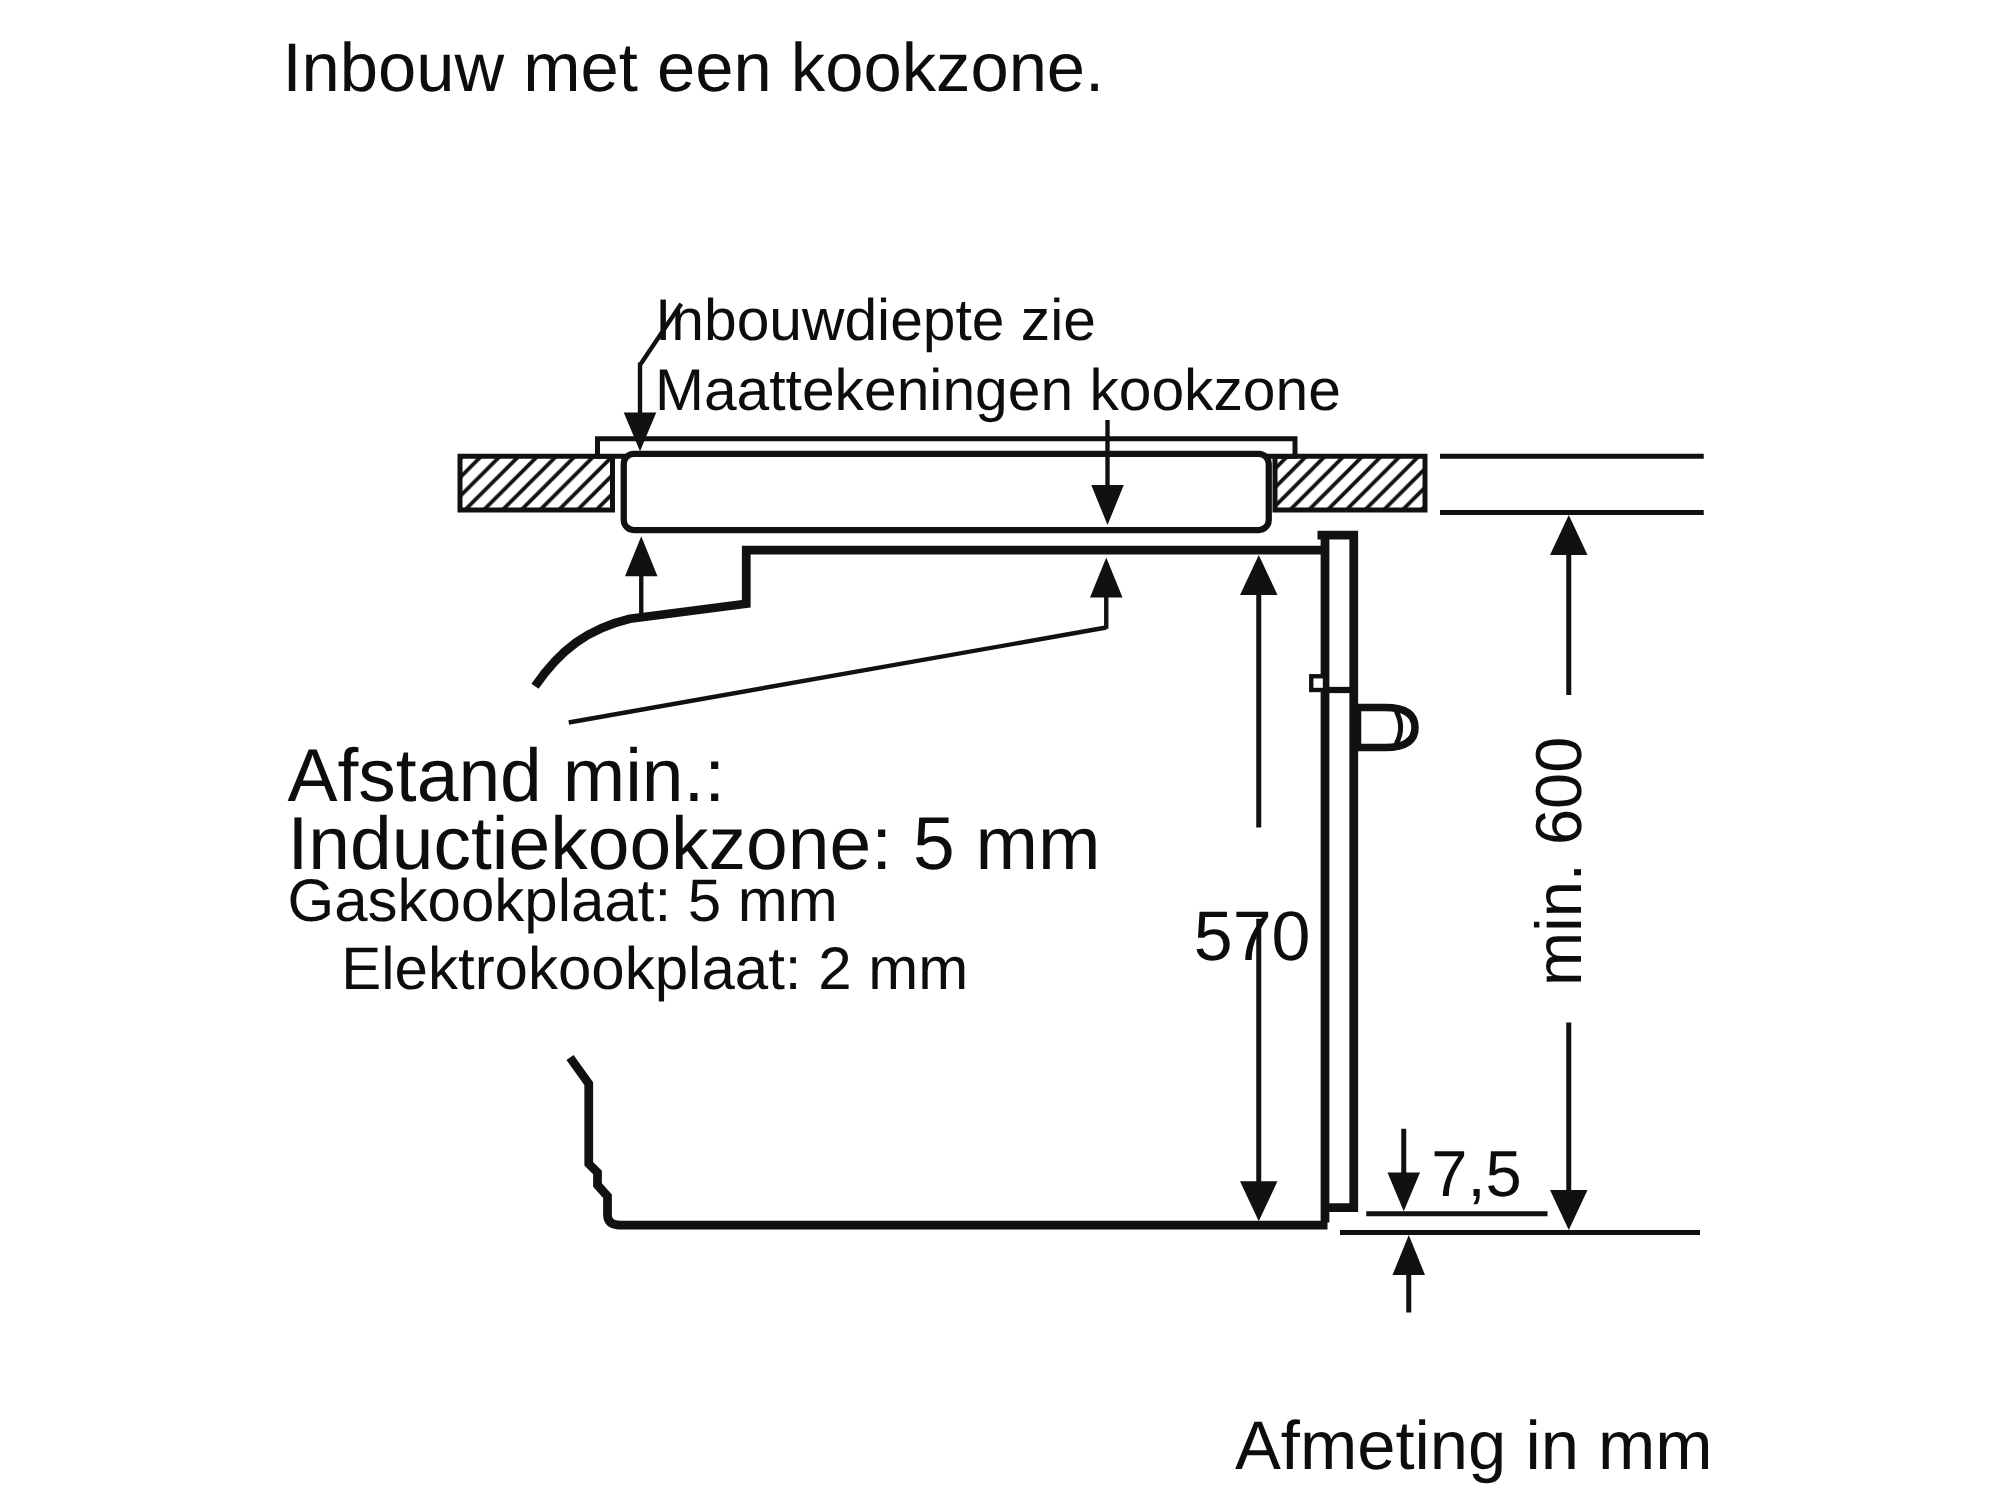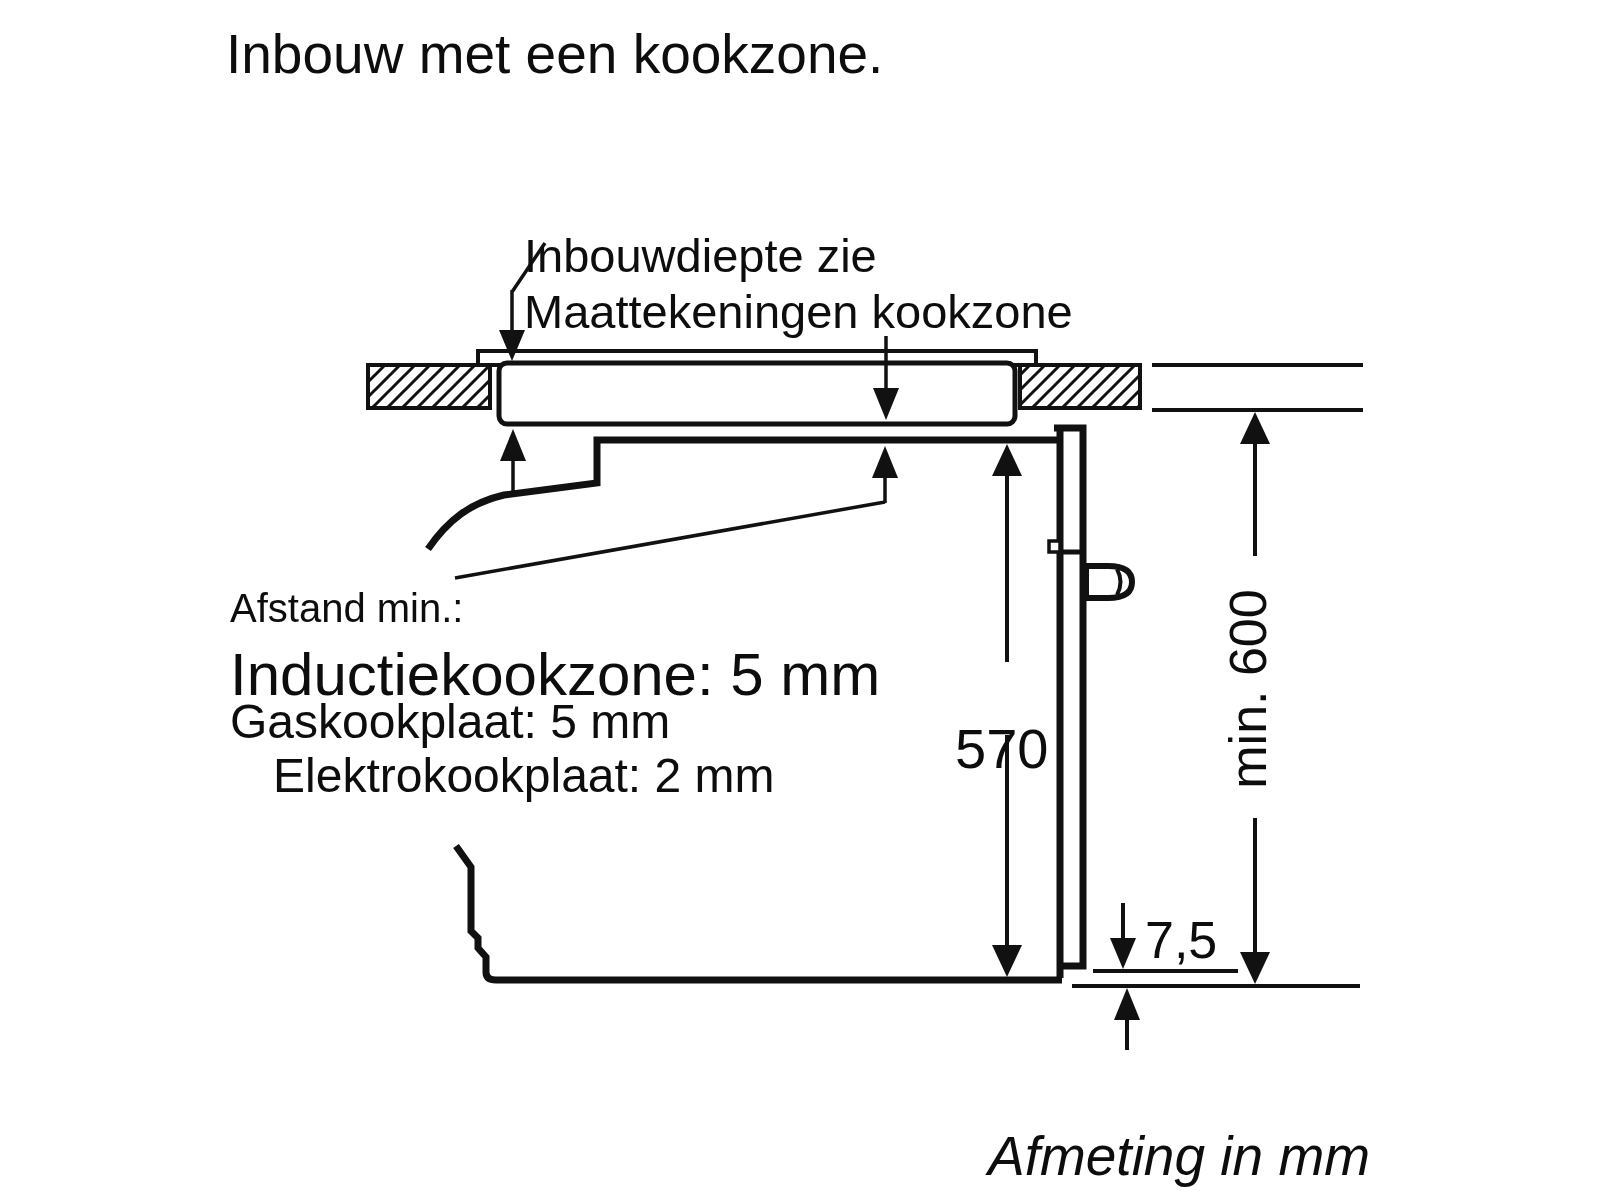--- a/index.html
+++ b/index.html
@@ -6,31 +6,31 @@
   body{
     width:1600px;height:1200px;position:relative;background:#ffffff;
     font-family:"Liberation Sans", sans-serif;color:#0d0d0d;overflow:hidden;
   }
   .stage{position:absolute;left:0;top:0;width:1600px;height:1200px;}
   svg.linework{position:absolute;left:0;top:0;}
   .label{position:absolute;white-space:pre;color:#0d0d0d;}
   .title{left:226px;top:22px;font-size:55px;}
   .callout-hob-1{left:524px;top:228px;font-size:47px;}
   .callout-hob-2{left:524px;top:284px;font-size:47px;}
-  .clear-1{left:230px;top:586px;font-size:40px;}
+  .clear-1{left:230px;top:586px;font-size:60px;}
   .clear-2{left:230px;top:640px;font-size:60px;}
   .clear-3{left:230px;top:694px;font-size:48px;}
   .clear-4{left:230px;top:748px;font-size:48px;margin-left:43px;}
   .dim-570{left:955px;top:670px;font-size:56px;margin-top:46px;}
   .dim-75{left:1145px;top:910px;font-size:52px;}
   .dim-600{
     left:1098px;top:660px;width:300px;height:58px;font-size:52px;
     text-align:center;line-height:58px;transform:rotate(-90deg);
   }
-  .footer{left:988px;top:1124px;font-size:55px;font-style:italic;}
+  .footer{left:988px;top:1124px;font-size:55px;}
 </style>
 </head>
 <body>
 
 <div class="stage">
 
   <svg class="linework" width="1600" height="1200" viewBox="0 0 1600 1200">
     <defs>
       <pattern id="hatch" width="15" height="15" patternUnits="userSpaceOnUse">
         <path d="M0,15 L15,0 M-3.75,3.75 L3.75,-3.75 M11.25,18.75 L18.75,11.25" stroke="#111" stroke-width="3" fill="none"></path>

